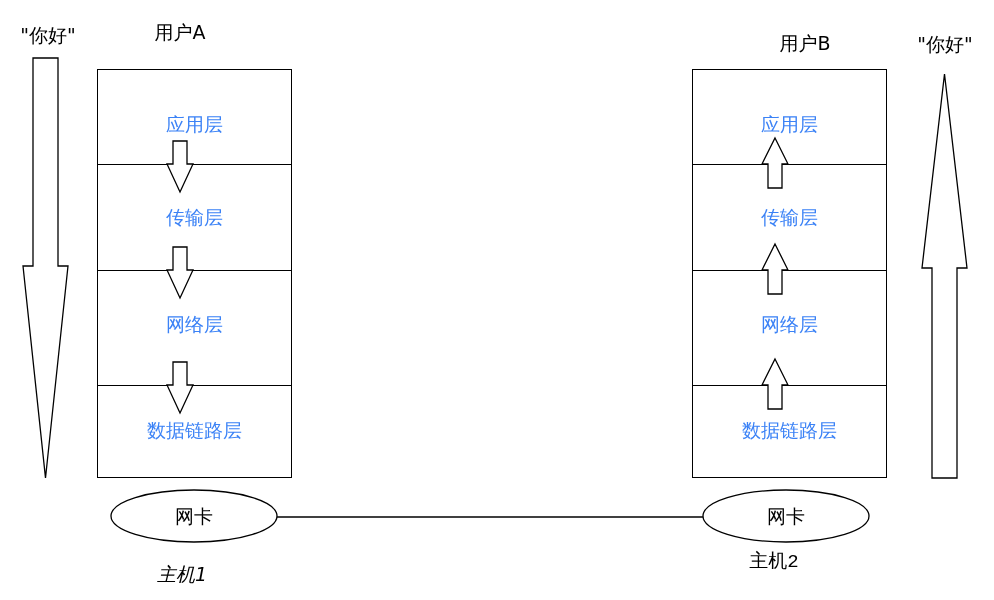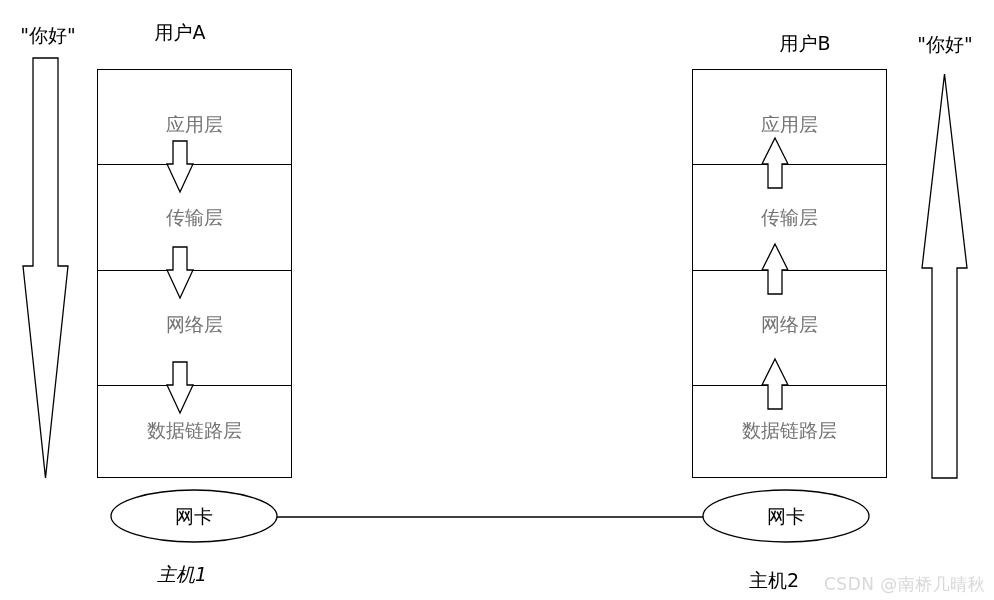--- a/index.html
+++ b/index.html
@@ -42,21 +42,21 @@
   }
   .stack-layer + .stack-layer {
     border-top: 1.4px solid #000000;
     text-decoration: underline;
   }
   .layer-text {
     position: absolute;
     left: 0;
     right: 0;
     text-align: center;
-    color: #737373;
+    color: #3b82f6;
     font-size: 19px;
     line-height: 1;
     white-space: nowrap;
   }
 
   
   .svg-layer {
     position: absolute;
     left: 0;
     top: 0;
@@ -156,17 +156,16 @@
     <ellipse class="nic-ellipse" cx="194" cy="516" rx="83" ry="26"></ellipse>
     <ellipse class="nic-ellipse" cx="786" cy="516" rx="83" ry="26"></ellipse>
   </svg>
 
   <div class="lbl lbl-center" style="left:194px; top:516px;">网卡</div>
 
   <div class="lbl lbl-center" style="left:786px; top:516px;">网卡</div>
 
   <div class="lbl lbl-center" style="left:182px; top:574px;font-style:italic;">主机1</div>
 
-  <div class="lbl lbl-center" style="left:774px; top:580px;">主机2</div>
+  <div class="lbl lbl-center" style="left:774px; top:562px;font-family:Liberation Mono, monospace;">主机2</div>
 
-  <div class="watermark" style="left:824px; top:576px;">CSDN @南桥几晴秋</div>
 
 </div>
 
 </body></html>

